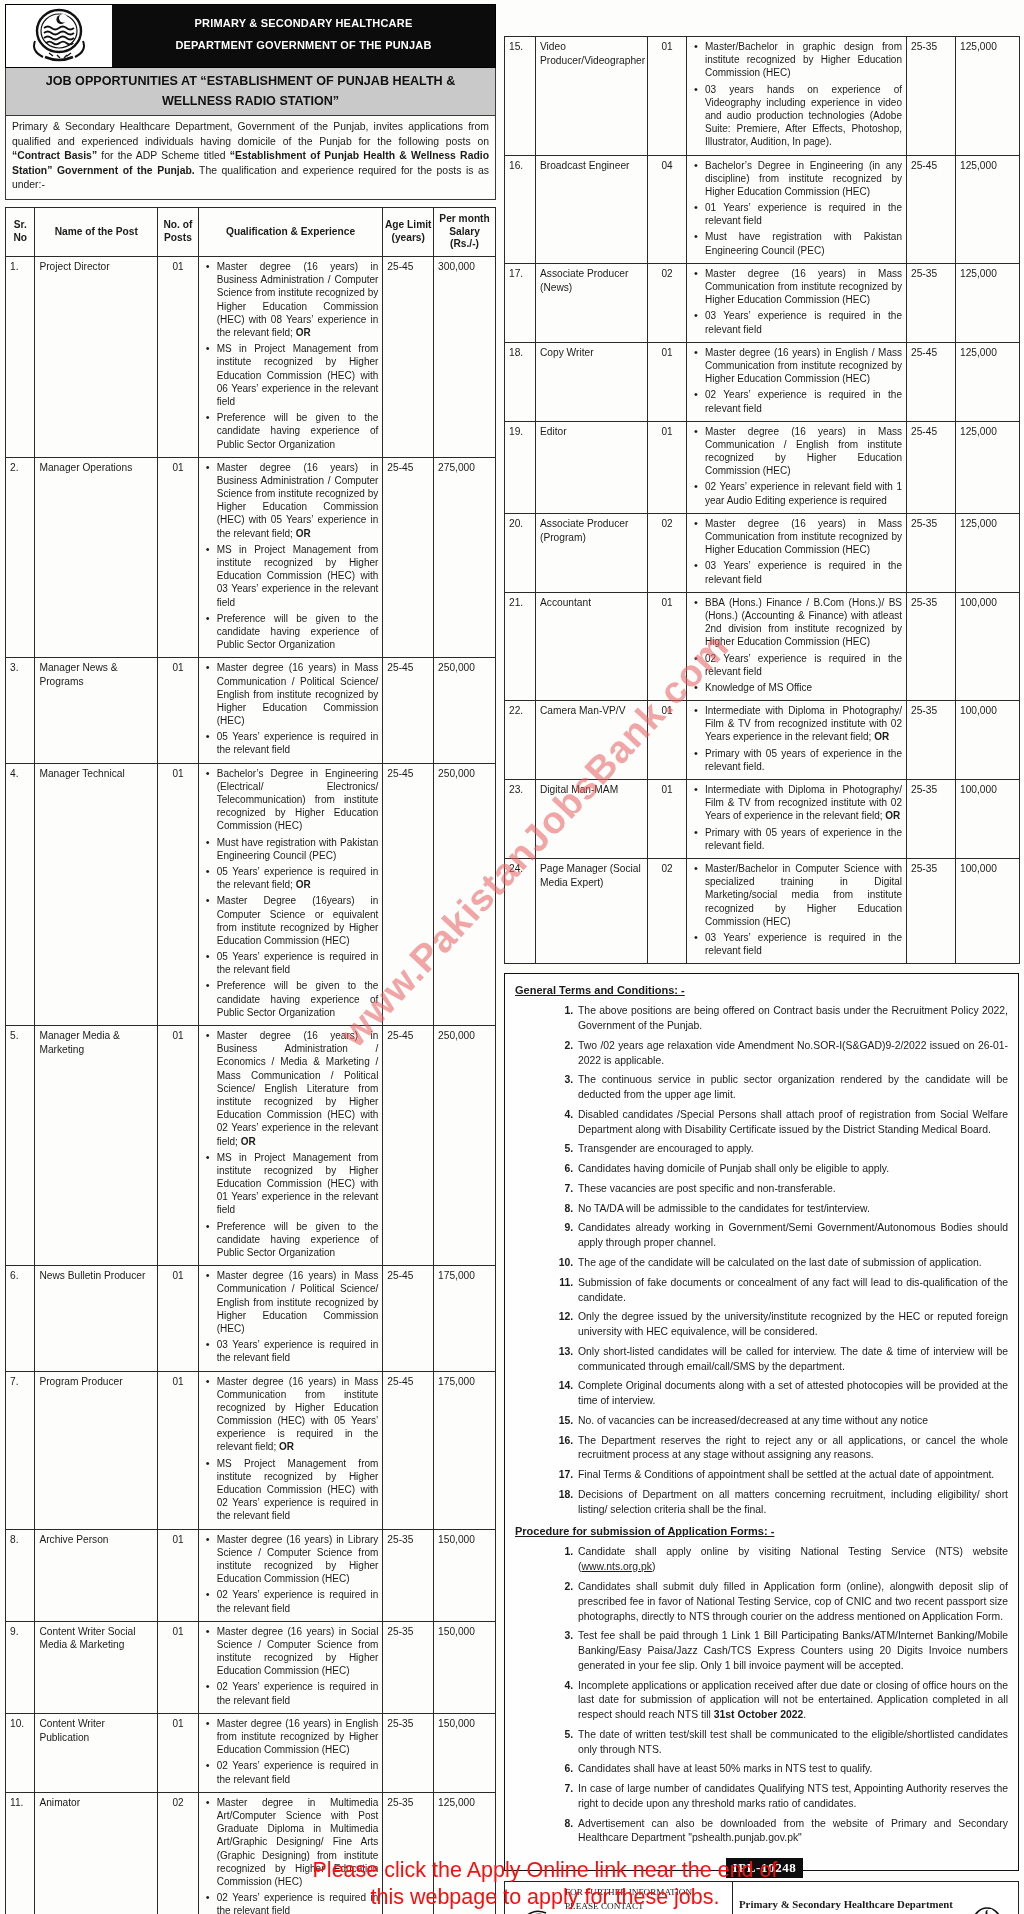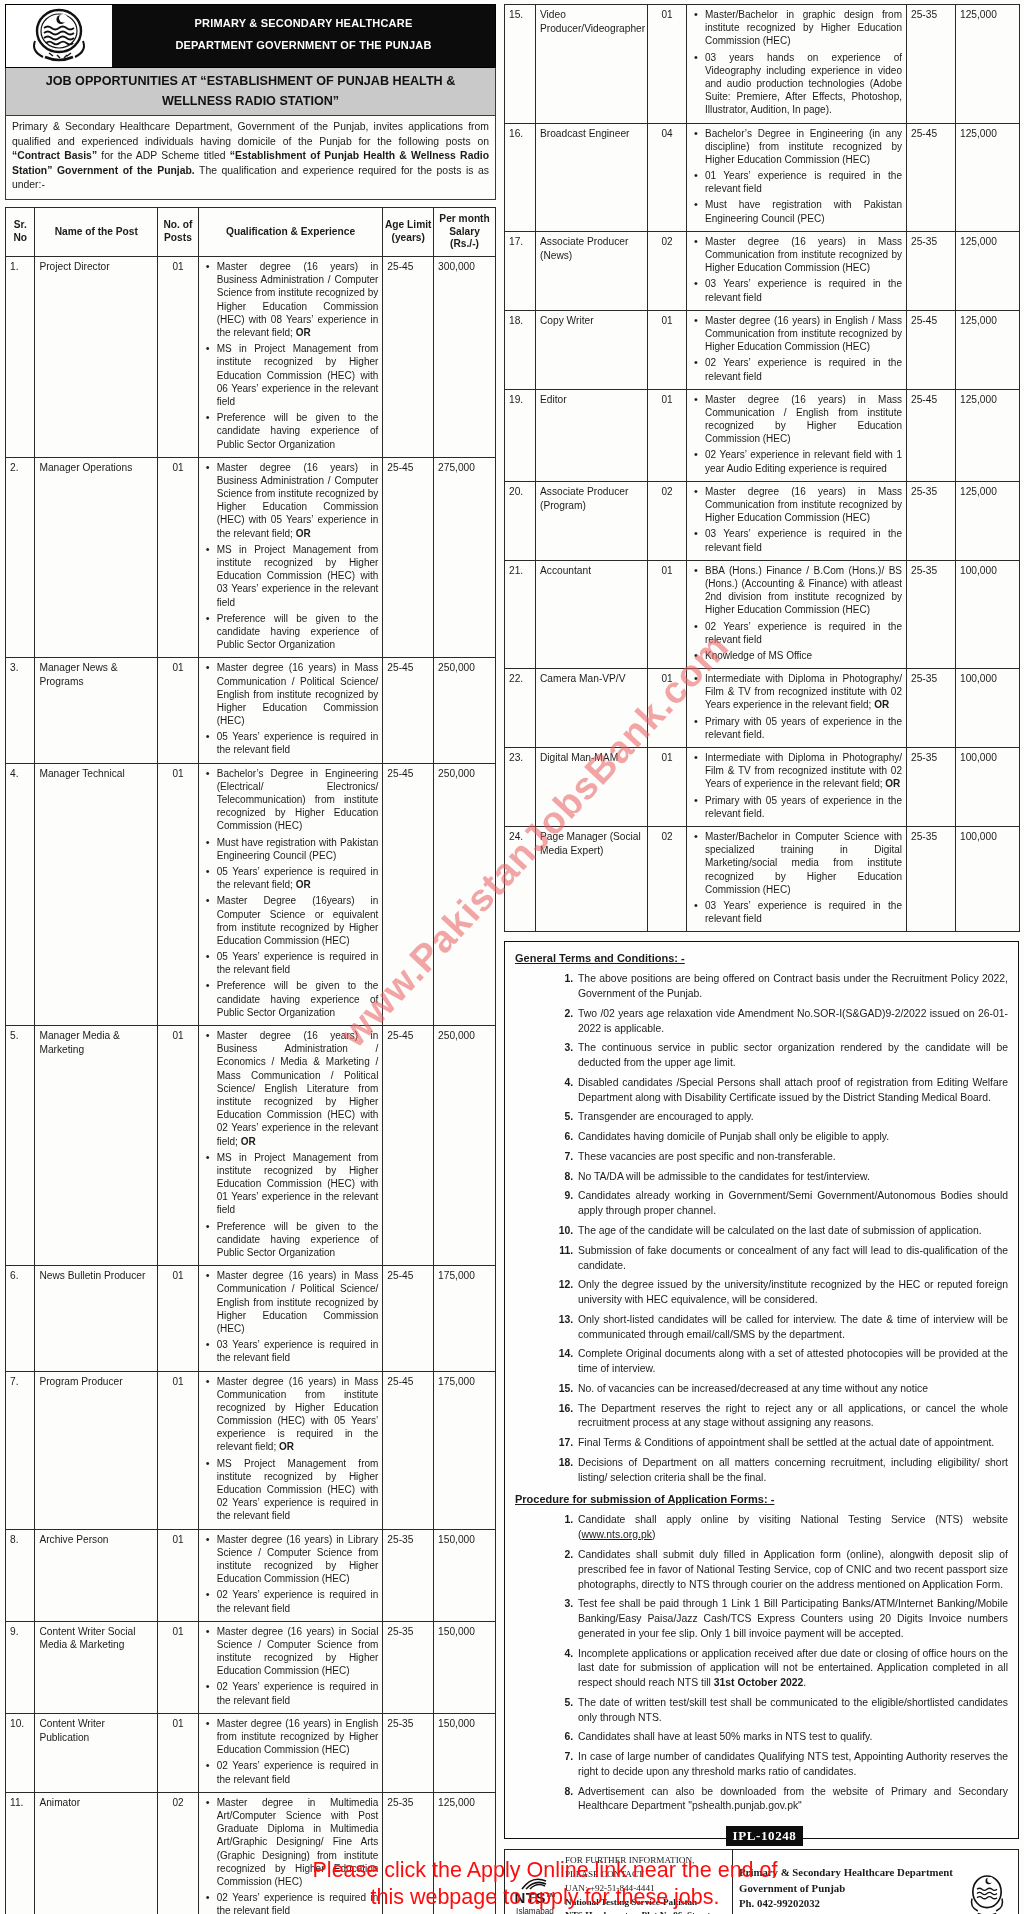--- a/index.html
+++ b/index.html
@@ -10,21 +10,21 @@
 
   .masthead{display:flex;background:#0c0c0c;border:1px solid #000;}
   .logo-box{width:106px;background:#fff;display:flex;align-items:center;justify-content:center;padding:2px 0;}
   .masthead-title{flex:1;color:#fff;text-align:center;font-weight:bold;font-size:11px;
       padding:7px 2px;line-height:2.0;letter-spacing:.2px;}
   .banner{background:#c9c9c9;border:1px solid #3a3a3a;border-top:none;text-align:center;
       font-weight:bold;font-size:12.6px;color:#111;padding:4px 28px;line-height:1.55;}
   .intro{border:1px solid #3a3a3a;border-top:none;font-size:10.4px;line-height:1.4;
       text-align:justify;padding:4px 6px 6px;}
 
-  table.jobs-table{border-collapse:collapse;width:100%;table-layout:fixed;}
+  table.jobs-table{border-collapse:collapse;width:100%;table-layout:fixed;margin-top:32px;}
   .col-left table.jobs-table{margin-top:7px;}
   .jobs-table th,.jobs-table td{border:1.2px solid #2a2a2a;vertical-align:top;
       padding:3px 4px;font-size:10px;line-height:1.32;overflow:hidden;}
   .jobs-table th{text-align:center;vertical-align:middle;font-size:10.2px;padding:5px 1px;line-height:1.25;}
   td.c-sr{font-size:10.2px;}
   td.c-name{font-size:10.2px;line-height:1.35;}
   td.c-posts{text-align:center;}
   td.c-age,td.c-salary{font-size:10.2px;}
   ul.bullets{margin:0;padding:0;list-style:none;}
   ul.bullets li{position:relative;padding-left:14px;margin-bottom:3px;text-align:justify;}
@@ -408,21 +408,21 @@
         </tr>
       </tbody>
   </table>
 
   <div class="terms-box">
     <div class="section-heading">General Terms and Conditions: -</div>
     <ol class="num-list" id="terms-list">
         <li>The above positions are being offered on Contract basis under the Recruitment Policy 2022, Government of the Punjab.</li>
         <li>Two /02 years age relaxation vide Amendment No.SOR-I(S&amp;GAD)9-2/2022 issued on 26-01-2022 is applicable.</li>
         <li>The continuous service in public sector organization rendered by the candidate will be deducted from the upper age limit.</li>
-        <li>Disabled candidates /Special Persons shall attach proof of registration from Editing Welfare Department along with Disability Certificate issued by the District Standing Medical Board.</li>
+        <li>Disabled candidates /Special Persons shall attach proof of registration from Social Welfare Department along with Disability Certificate issued by the District Standing Medical Board.</li>
         <li>Transgender are encouraged to apply.</li>
         <li>Candidates having domicile of Punjab shall only be eligible to apply.</li>
         <li>These vacancies are post specific and non-transferable.</li>
         <li>No TA/DA will be admissible to the candidates for test/interview.</li>
         <li>Candidates already working in Government/Semi Government/Autonomous Bodies should apply through proper channel.</li>
         <li>The age of the candidate will be calculated on the last date of submission of application.</li>
         <li>Submission of fake documents or concealment of any fact will lead to dis-qualification of the candidate.</li>
         <li>Only the degree issued by the university/institute recognized by the HEC or reputed foreign university with HEC equivalence, will be considered.</li>
         <li>Only short-listed candidates will be called for interview. The date &amp; time of interview will be communicated through email/call/SMS by the department.</li>
         <li>Complete Original documents along with a set of attested photocopies will be provided at the time of interview.</li>

